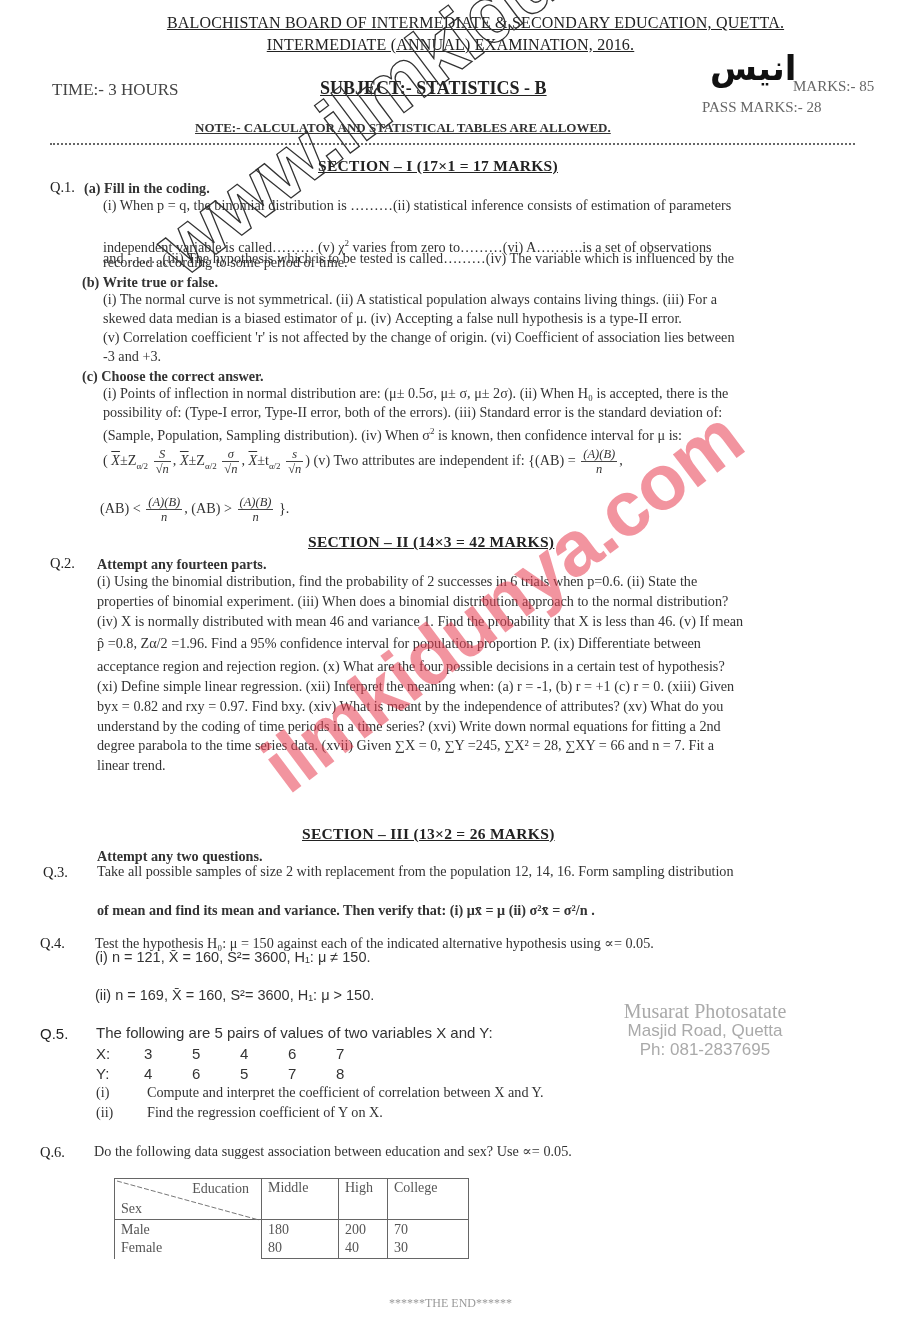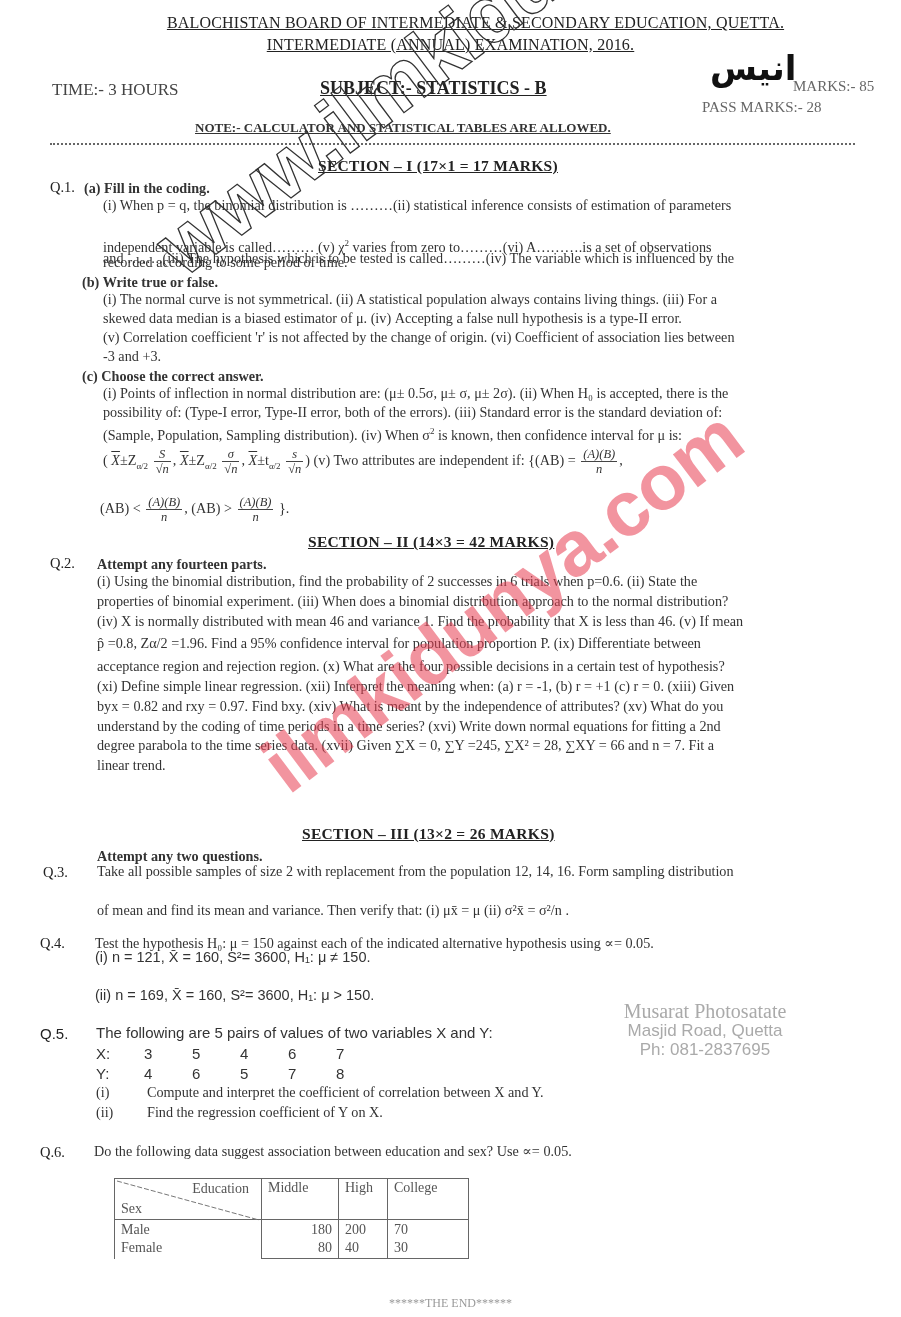--- a/index.html
+++ b/index.html
@@ -98,21 +98,21 @@
   <div>understand by the coding of time periods in a time series? (xvi) Write down normal equations for fitting a 2nd</div>
   <div>degree parabola to the time series data. (xvii) Given ∑X = 0, ∑Y =245, ∑X² = 28, ∑XY = 66 and n = 7. Fit a</div>
   <div>linear trend.</div>
 </div>
 
 <div class="abs sec" style="left:302px; top:825px;">SECTION – III  (13×2 = 26 MARKS)</div>
 <div class="abs txt bold" style="left:97px; top:847px;">Attempt any two questions.</div>
 
 <div class="abs qnum" style="left:43px; top:864px;">Q.3.</div>
 <div class="abs txt" style="left:97px; top:862px; width:770px;">Take all possible samples of size 2 with replacement from the population 12, 14, 16. Form sampling distribution</div>
-<div class="abs txt" style="left:97px; top:901px; width:770px;">of mean and find its mean and variance. Then verify that: (i) μx̄ = μ (ii) σ²x̄ = σ²/n .</div>
+<div class="abs txt" style="left:97px; top:901px; width:770px;font-weight:bold;">of mean and find its mean and variance. Then verify that: (i) μx̄ = μ (ii) σ²x̄ = σ²/n .</div>
 
 <div class="abs qnum" style="left:40px; top:935px;">Q.4.</div>
 <div class="abs txt" style="left:95px; top:934px; width:770px;">Test the hypothesis H₀: μ = 150 against each of the indicated alternative hypothesis using ∝= 0.05.</div>
 <div class="abs txt sans" style="left:95px; top:948px; font-size:14.5px; color:#333;text-align:center;">(i)  n = 121, X̄ = 160, S²= 3600, H₁: μ ≠ 150.</div>
 <div class="abs txt sans" style="left:95px; top:986px; font-size:14.5px; color:#333;">(ii) n = 169, X̄ = 160, S²= 3600, H₁: μ &gt; 150.</div>
 
 <div class="abs qnum sans" style="left:40px; top:1025px; font-size:15px;">Q.5.</div>
 <div class="abs sans" style="left:96px; top:1024px; font-size:15px; color:#333;">The following are 5 pairs of values of two variables X and Y:</div>
 <div class="abs sans" style="left:96px; top:1045px; font-size:15px; color:#333; width:300px;">
   <span style="display:inline-block; width:48px;">X:</span><span style="display:inline-block; width:48px;">3</span><span style="display:inline-block; width:48px;">5</span><span style="display:inline-block; width:48px;">4</span><span style="display:inline-block; width:48px;">6</span><span>7</span>
@@ -149,21 +149,21 @@
       </td>
       <td style="width:64px;">Middle</td>
       <td style="width:36px;">High</td>
       <td style="width:68px;">College</td>
     </tr>
     <tr>
       <td style="border-bottom:none; line-height:18px;">
         <div>Male</div>
         <div>Female</div>
       </td>
-      <td style="line-height:18px;text-align:right;">
+      <td style="line-height:18px;">
         <div>180</div>
         <div>80</div>
       </td>
       <td style="line-height:18px;">
         <div>200</div>
         <div>40</div>
       </td>
       <td style="line-height:18px;margin-top:6px;">
         <div>70</div>
         <div>30</div>

